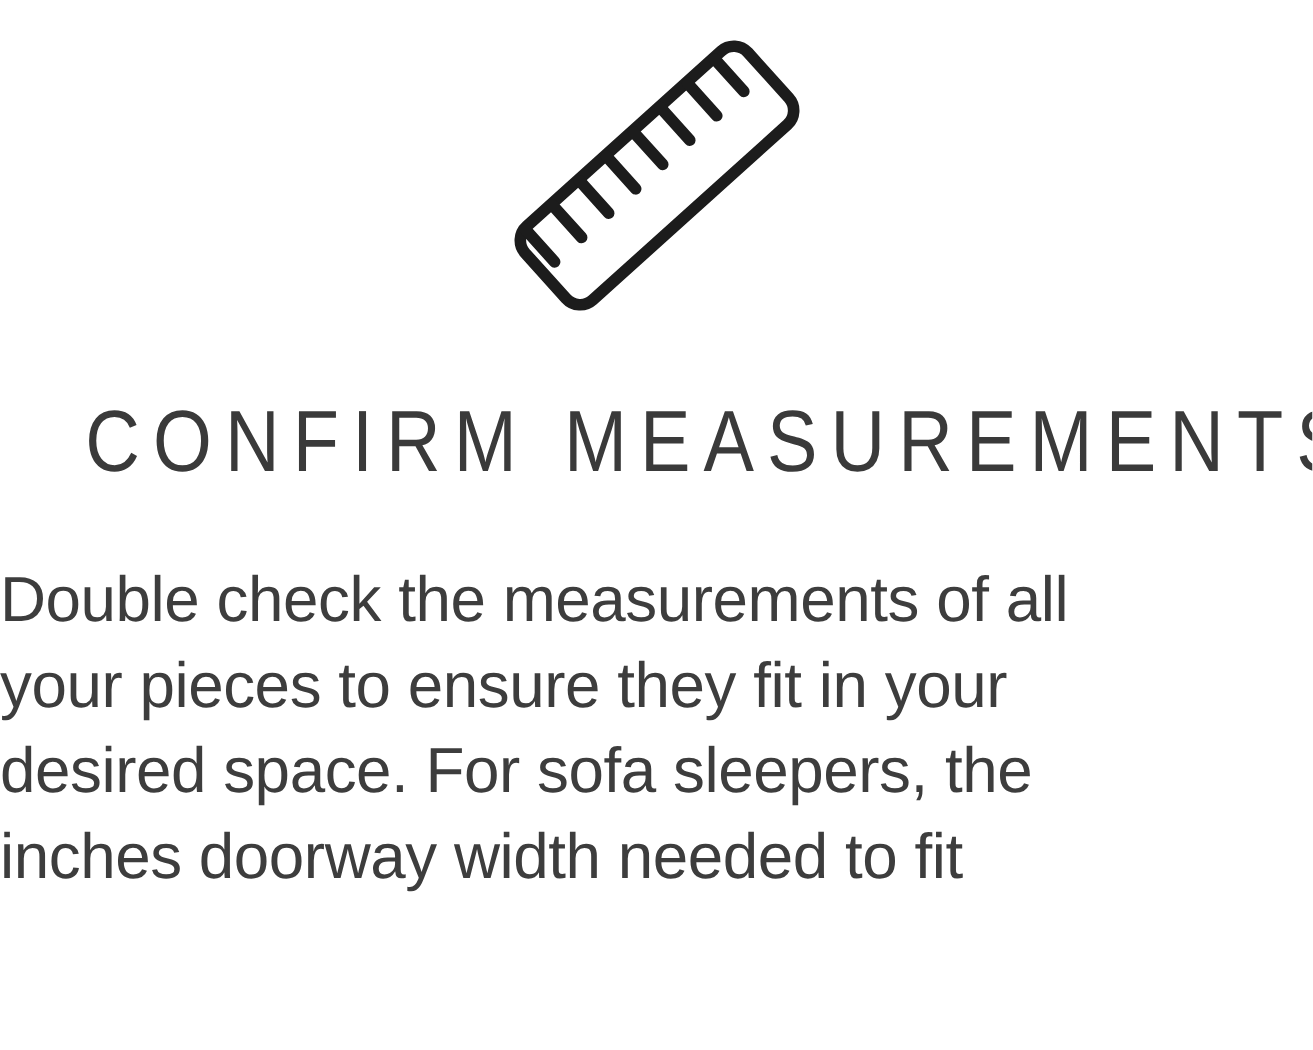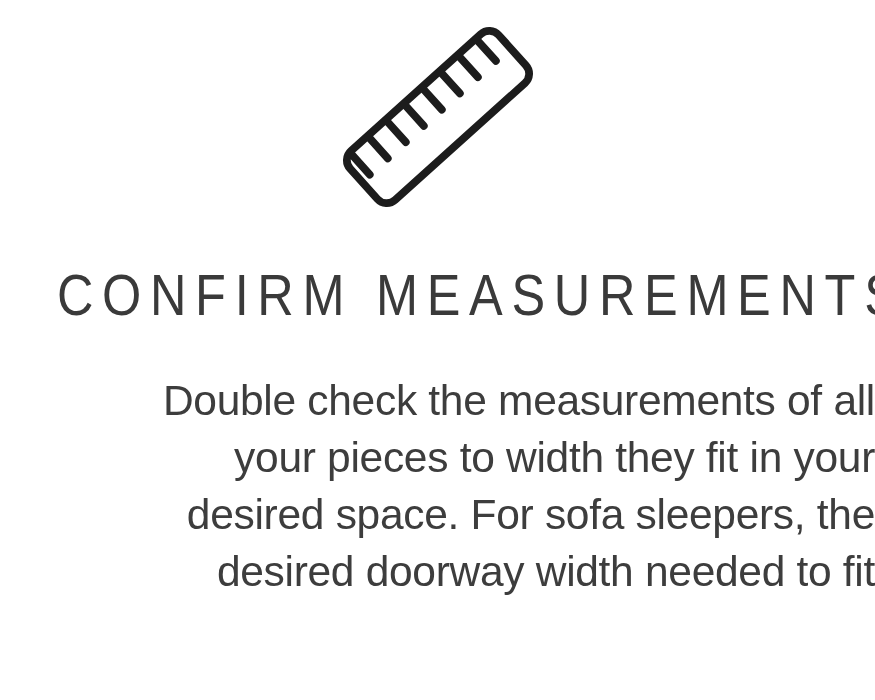--- a/index.html
+++ b/index.html
@@ -36,21 +36,21 @@
     color: #3a3a3a;
     transform: scaleX(0.87);
     transform-origin: 50% 50%;
     white-space: nowrap;
   }
   .body-text {
     position: absolute;
     top: 372px;
     left: 0;
     width: 100%;
-    text-align: right;
+    text-align: left;
     font-size: 42.5px;
     line-height: 57px;
     font-weight: 400;
     color: #3d3d3d;
     letter-spacing: -0.3px;
   }
   .body-line { white-space: nowrap; }
 </style>
 </head>
 <body>
@@ -72,18 +72,18 @@
           <line x1="183" y1="67" x2="183" y2="97"></line>
         </g>
       </g>
     </svg>
   </div>
 
   <div class="section-title">CONFIRM MEASUREMENTS</div>
 
   <div class="body-text">
     <div class="body-line">Double check the measurements of all</div>
-    <div class="body-line">your pieces to width they fit in your</div>
+    <div class="body-line">your pieces to ensure they fit in your</div>
     <div class="body-line">desired space. For sofa sleepers, the</div>
-    <div class="body-line">desired doorway width needed to fit</div>
+    <div class="body-line">inches doorway width needed to fit</div>
   </div>
 
 </div>
 
 </body></html>

